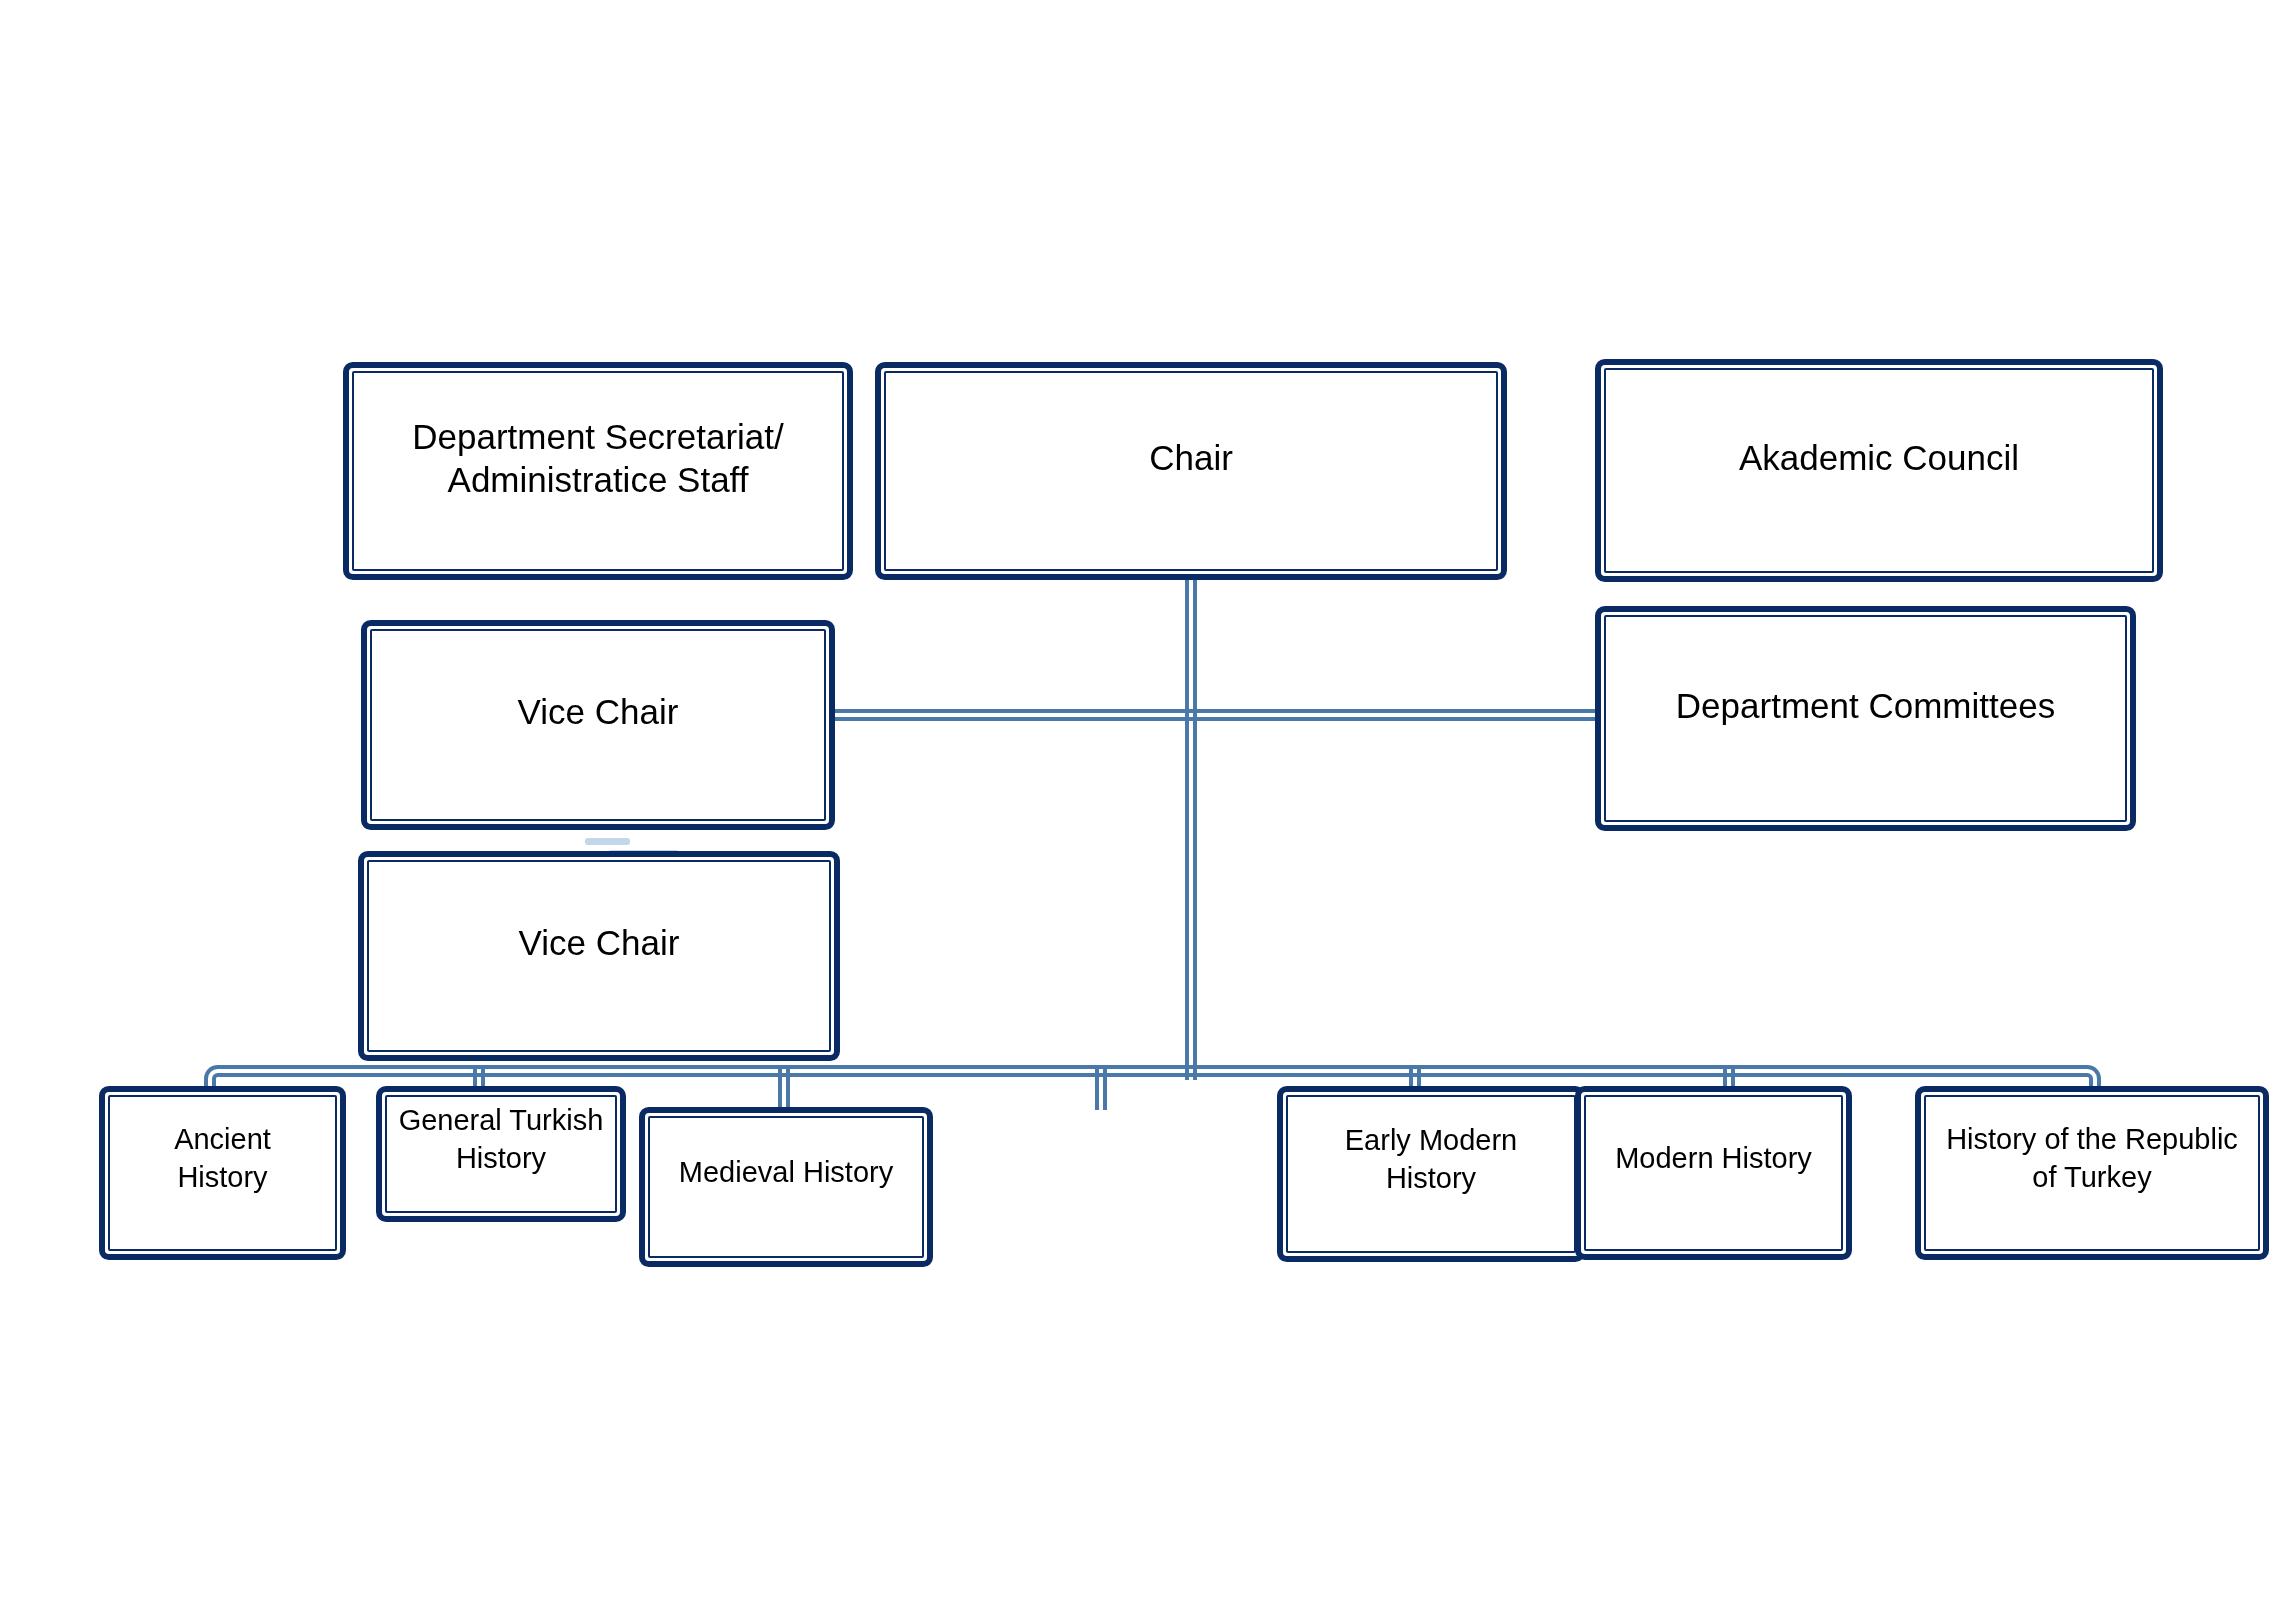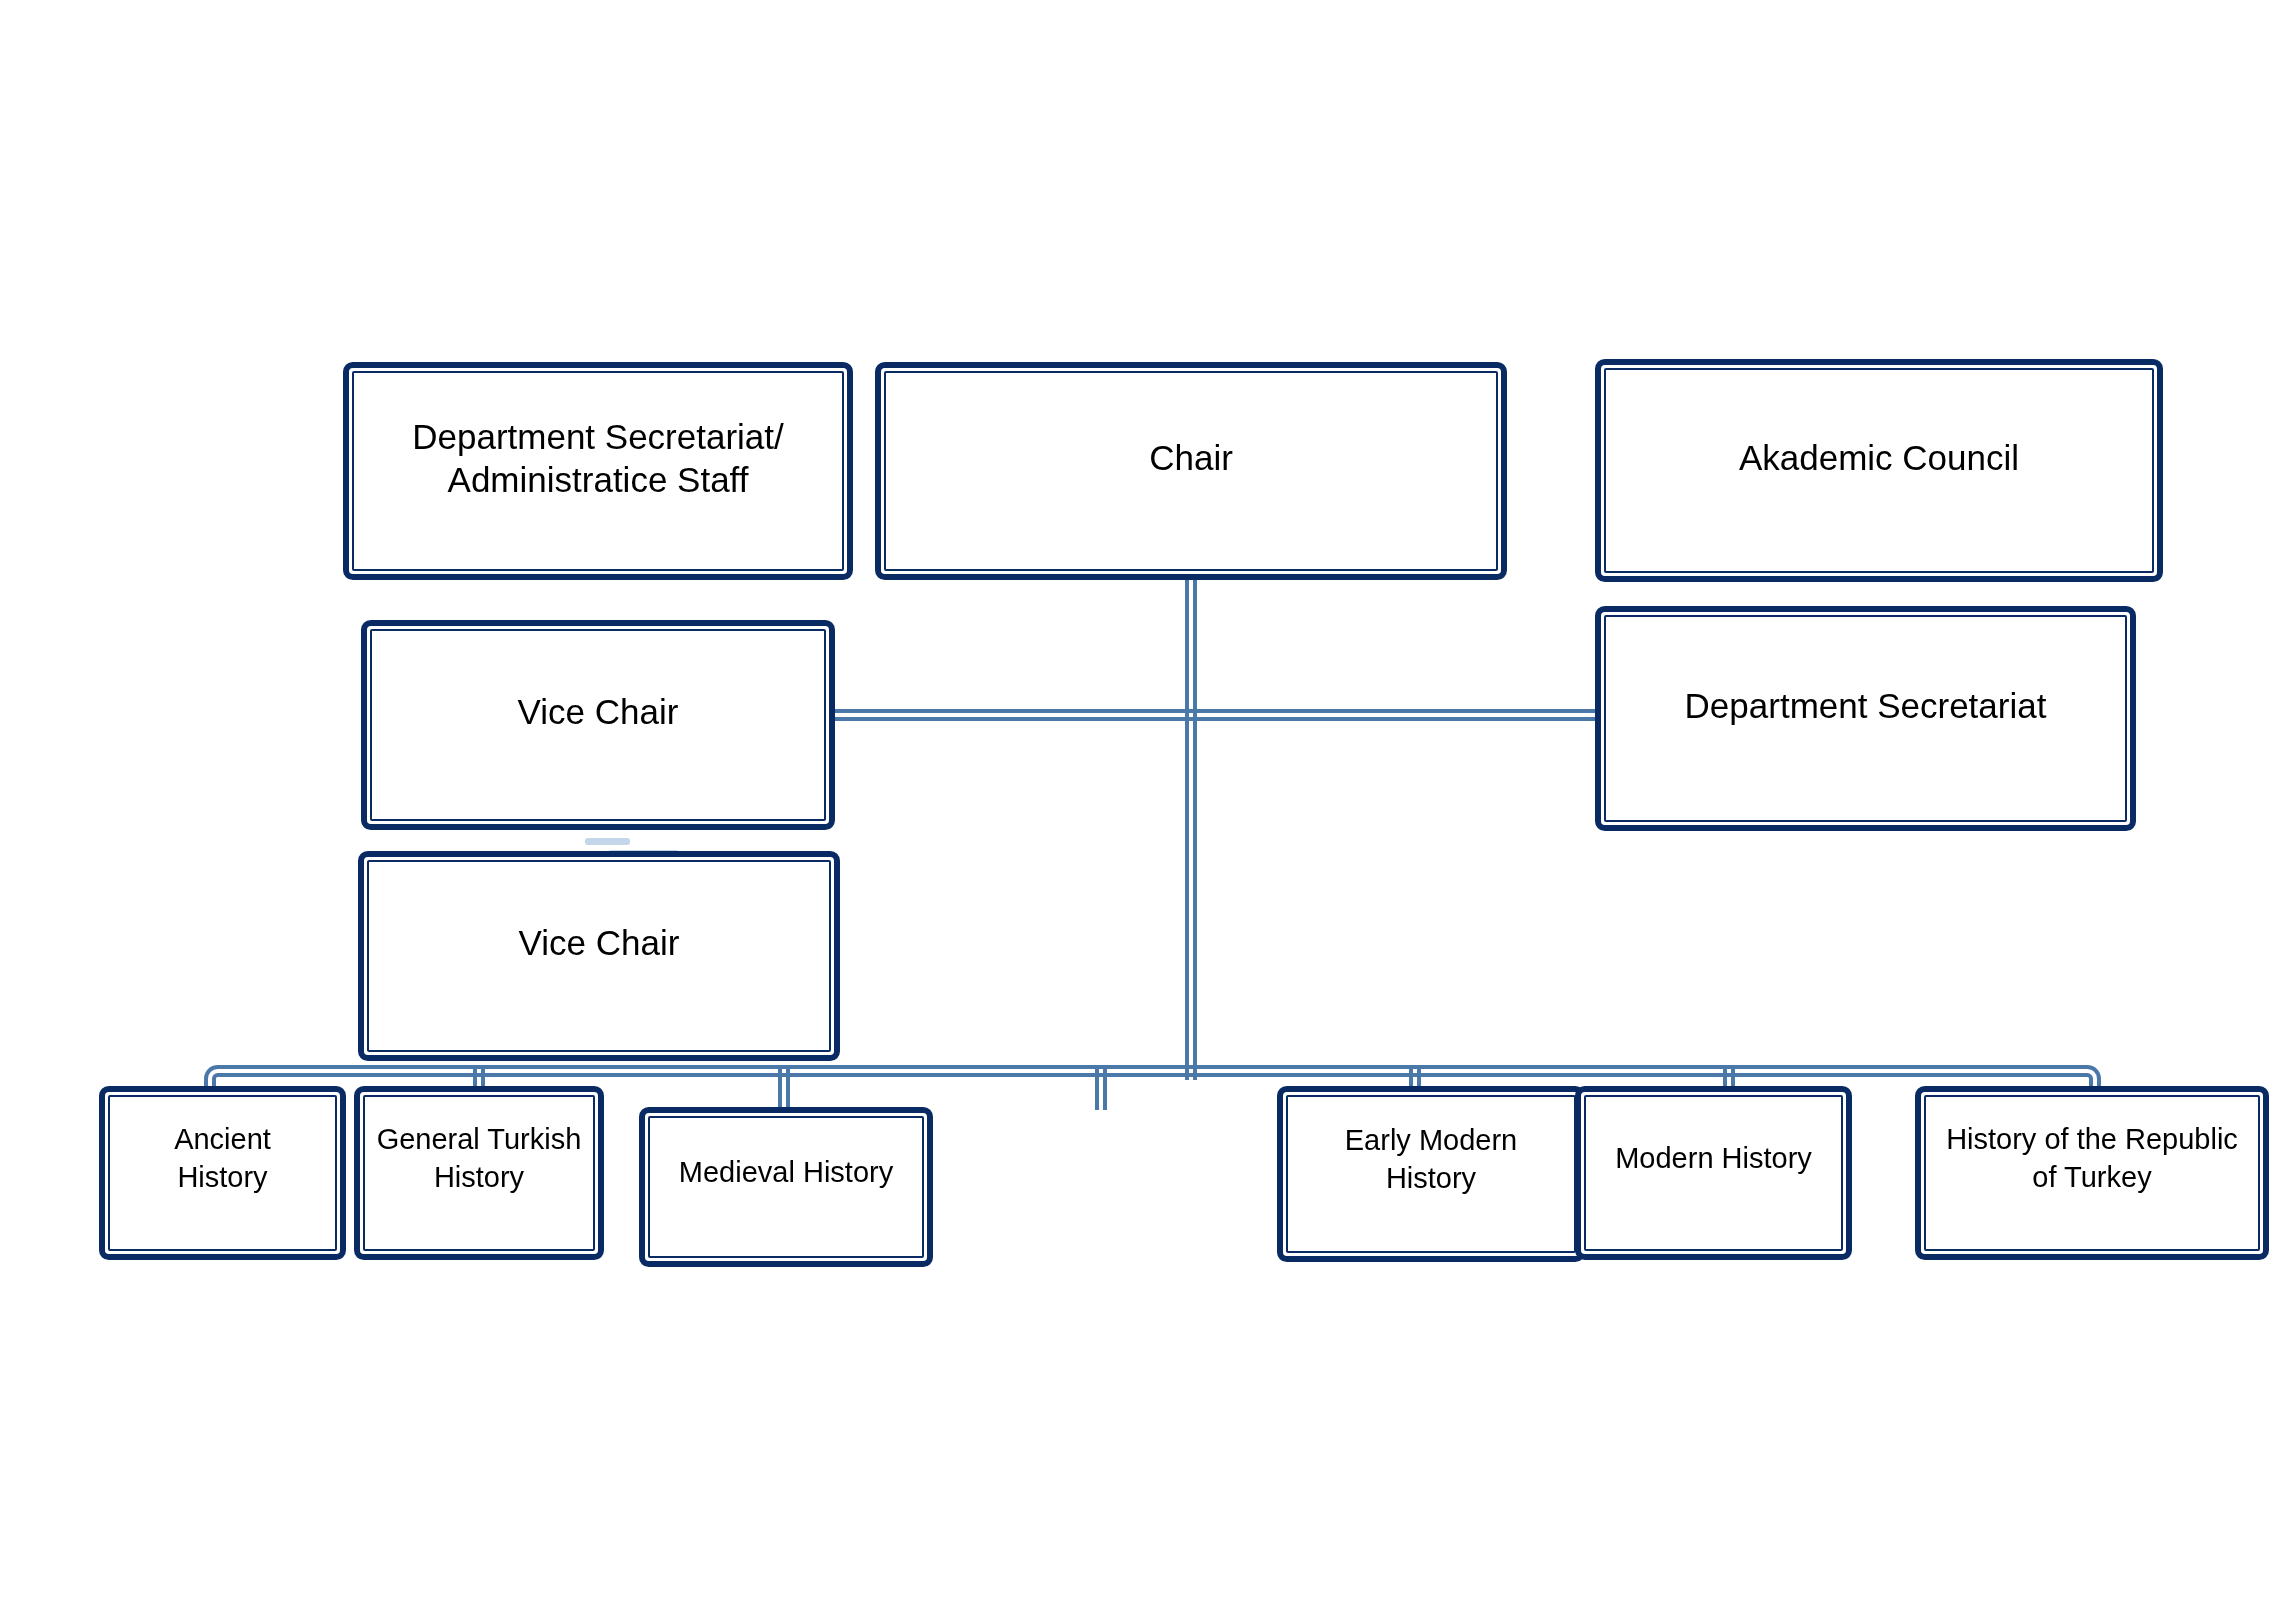--- a/index.html
+++ b/index.html
@@ -109,38 +109,38 @@
   </div>
 
   <div class="node" style="left:361px; top:604px; width:474px; height:210px;">
     <div class="node-inner">
       <span class="node-label">Vice Chair</span>
     </div>
   </div>
 
   <div class="node" style="left:1595px; top:590px; width:541px; height:225px;">
     <div class="node-inner">
-      <span class="node-label">Department Secretariat</span>
+      <span class="node-label">Department Committees</span>
     </div>
   </div>
 
   <div class="node" style="left:358px; top:835px; width:482px; height:210px;">
     <div class="node-inner">
       <span class="node-label">Vice Chair</span>
     </div>
   </div>
 
   <div class="node small" style="left:99px; top:1070px; width:247px; height:174px;">
     <div class="node-inner">
       <span class="node-label">Ancient
 History</span>
     </div>
   </div>
 
-  <div class="node small" style="left:354px; top:1070px; width:250px; height:174px;">
+  <div class="node small" style="left:376px; top:1070px; width:250px; height:136px;border-radius:10px;">
     <div class="node-inner">
       <span class="node-label">General Turkish
 History</span>
     </div>
   </div>
 
   <div class="node small" style="left:639px; top:1091px; width:294px; height:160px;">
     <div class="node-inner">
       <span class="node-label">Medieval History</span>
     </div>

